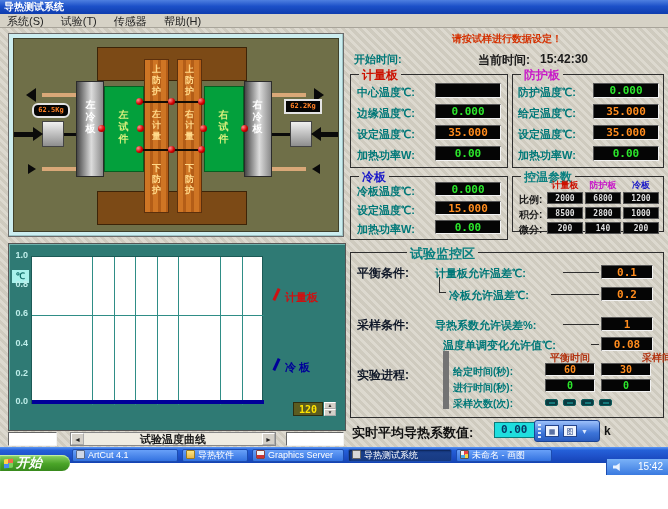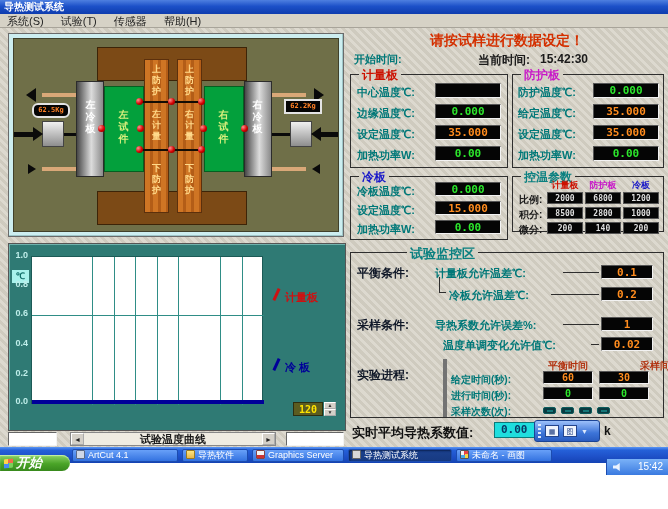--- a/index.html
+++ b/index.html
@@ -64,21 +64,21 @@
   .wbox { position:absolute; top:432px; height:14px; background:#fff; border:1px solid #808080;
     border-color:#666 #f4f4f4 #f4f4f4 #666; }
   .sbar { position:absolute; left:70px; top:432px; width:206px; height:14px; background:#efece2;
     border:1px solid #888; display:flex; }
   .sarr { width:13px; height:12px; background:#d4d0c8; border:1px outset #fff;
     font-size:7px; line-height:11px; text-align:center; color:#222; }
   .scap { flex:1; text-align:center; font-size:11px; font-weight:bold; color:#1a1a1a; line-height:12px; }
 
   
   .banner { position:absolute; left:348px; top:32px; width:318px; text-align:center;
-    color:#d43000; font-size:14px; font-weight:bold; }
+    color:#d43000; font-size:10px; font-weight:bold; }
   .tlab { color:#007878; font-weight:bold; font-size:11px; position:absolute; white-space:nowrap; }
   .blab { color:#101828; font-weight:bold; font-size:12px; position:absolute; white-space:nowrap; }
   .rlab { color:#b23310; font-weight:bold; font-size:10px; position:absolute; white-space:nowrap; text-align:center; }
   .grp { position:absolute; border:1px solid #2e2e2e; }
   .gt { position:absolute; top:-8px; left:8px; padding:0 3px; background:#d5d1c5;
     font-weight:bold; font-size:12px; white-space:nowrap; }
   .vb { position:absolute; background:#050505; border:1px solid; border-color:#555 #f2f2f2 #f2f2f2 #555;
     font:bold 11px "DejaVu Sans Mono",monospace; text-align:center; }
   .vg{ color:#2ce62c; } .vo{ color:#ff8c1e; }
   .dashln { position:absolute; height:0; border-top:1px solid #2e2e2e; }
@@ -305,24 +305,24 @@
     <span class="tlab" style="left:98px;top:35px;">冷板允许温差℃:</span>
     <div class="dashln" style="left:200px;top:41px;width:48px;"></div>
     <div class="vb vo" style="left:250px;top:34px;width:52px;height:14px;">0.2</div>
 
     <span class="blab" style="left:6px;top:64px;">采样条件:</span>
     <span class="tlab" style="left:84px;top:65px;">导热系数允许误差%:</span>
     <div class="dashln" style="left:212px;top:71px;width:36px;"></div>
     <div class="vb vo" style="left:250px;top:64px;width:52px;height:14px;">1</div>
     <span class="tlab" style="left:92px;top:85px;">温度单调变化允许值℃:</span>
     <div class="dashln" style="left:240px;top:91px;width:8px;"></div>
-    <div class="vb vo" style="left:250px;top:84px;width:52px;height:14px;">0.02</div>
+    <div class="vb vo" style="left:250px;top:84px;width:52px;height:14px;">0.08</div>
 
     <span class="blab" style="left:6px;top:114px;">实验进程:</span>
-    <div style="position:absolute;left:92px;top:106px;width:216px;height:58px;border-left:4px solid #737373;">
+    <div style="position:absolute;left:92px;top:98px;width:216px;height:58px;border-left:6px solid #737373;">
       <span class="rlab" style="left:96px;top:0;width:50px;">平衡时间</span>
       <span class="rlab" style="left:152px;top:0;width:50px;margin-left:36px;">采样间隔</span>
       <span class="tlab" style="left:4px;top:14px;font-size:10px;">给定时间(秒):</span>
       <div class="vb vo" style="left:96px;top:12px;width:50px;height:13px;font-size:10px;">60</div>
       <div class="vb vo" style="left:152px;top:12px;width:50px;height:13px;font-size:10px;">30</div>
       <span class="tlab" style="left:4px;top:30px;font-size:10px;">进行时间(秒):</span>
       <div class="vb vg" style="left:96px;top:28px;width:50px;height:13px;font-size:10px;">0</div>
       <div class="vb vg" style="left:152px;top:28px;width:50px;height:13px;font-size:10px;">0</div>
       <span class="tlab" style="left:4px;top:46px;font-size:10px;">采样次数(次):</span>
       <span class="led" style="left:96px;top:48px;"></span>

